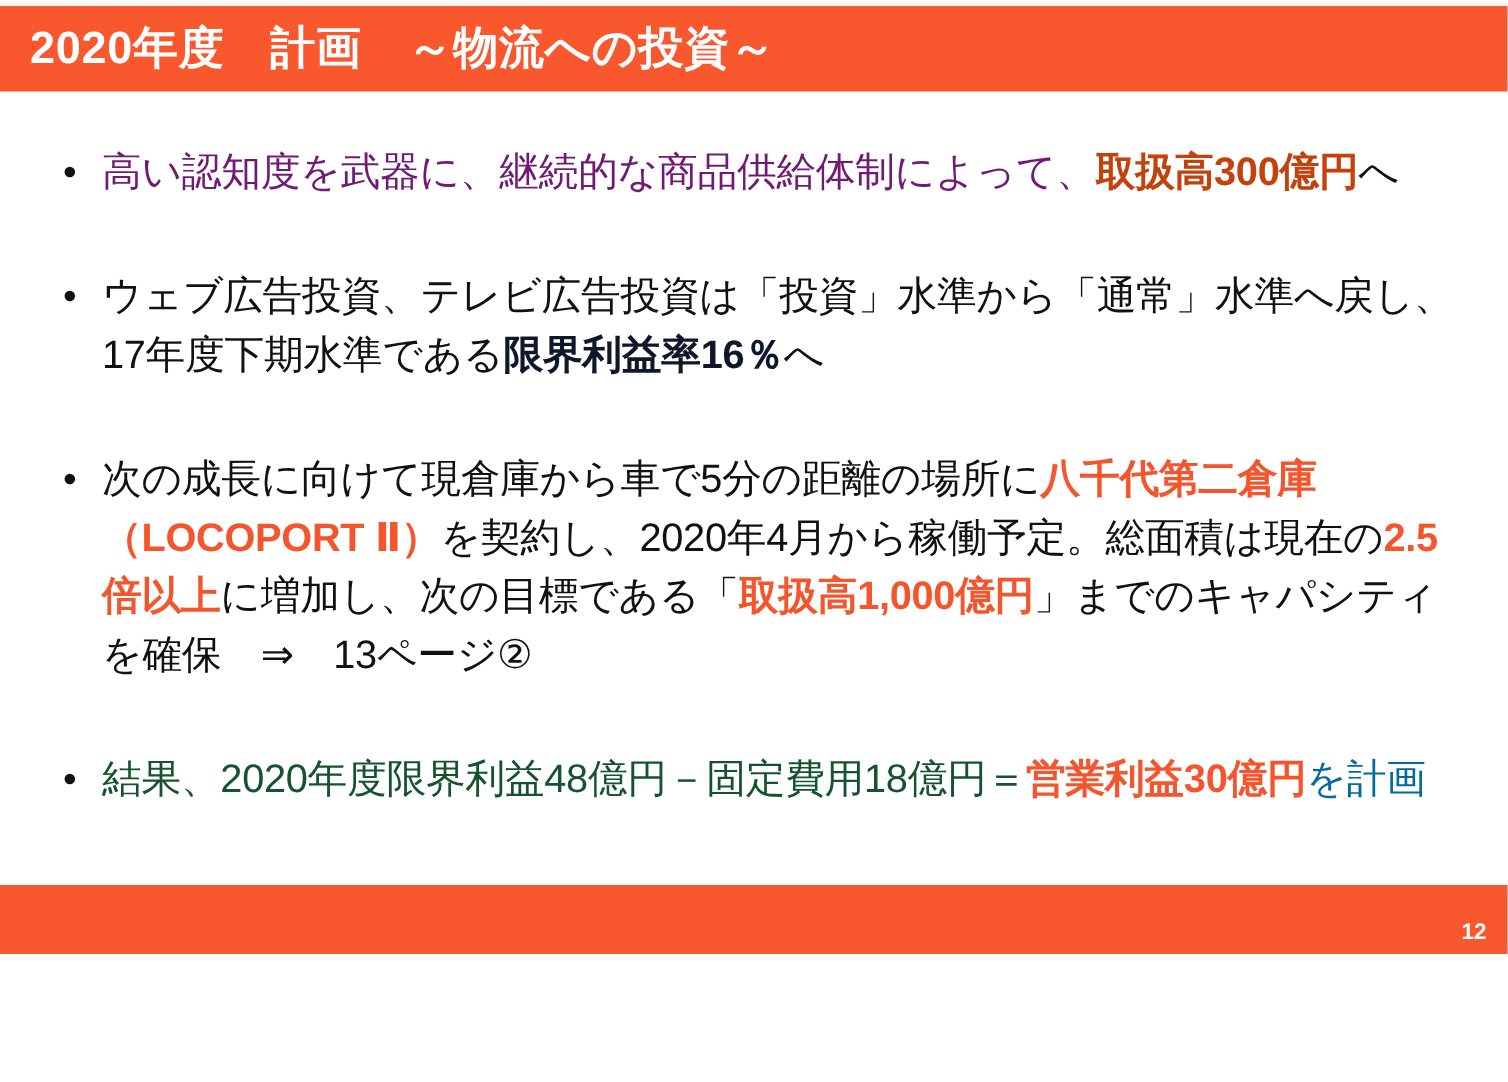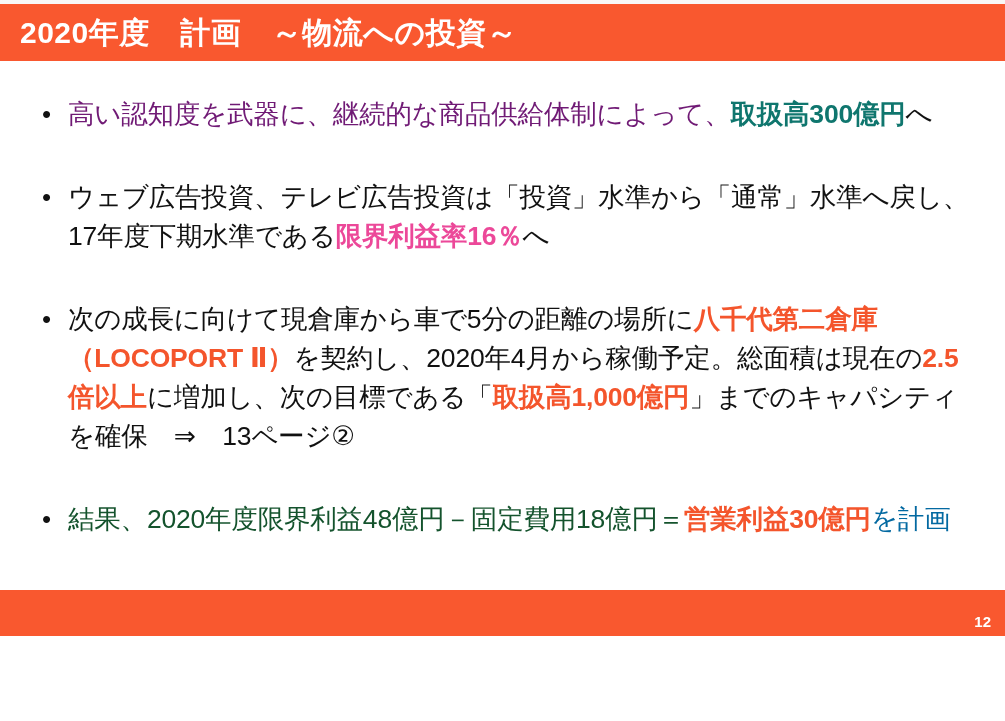--- a/index.html
+++ b/index.html
@@ -130,25 +130,25 @@
 
   <div class="top-strip"></div>
 
   <div class="header-bar" style="background: rgb(249, 88, 47);">
     <div class="header-title">2020年度　計画　～物流への投資～</div>
   </div>
 
   <div class="content">
       <div class="bullet" id="bullet-0">
         <div class="bullet-marker" style="color: rgb(17, 17, 17);">•</div>
-        <div class="bullet-text"><span class="plain" style="color: #701a75;">高い認知度を武器に、継続的な商品供給体制によって、</span><span class="hl" style="color: #0f766e;">取扱高300億円</span><span class="plain" style="color: rgb(17, 17, 17);">へ</span></div>
+        <div class="bullet-text"><span class="plain" style="color: #701a75;">高い認知度を武器に、継続的な商品供給体制によって、</span><span class="hl" style="color: #c2410c;">取扱高300億円</span><span class="plain" style="color: rgb(17, 17, 17);">へ</span></div>
       </div>
       <div class="bullet" id="bullet-1">
         <div class="bullet-marker" style="color: rgb(17, 17, 17);">•</div>
-        <div class="bullet-text"><span class="plain" style="color: rgb(17, 17, 17);">ウェブ広告投資、テレビ広告投資は「投資」水準から「通常」水準へ戻し、17年度下期水準である</span><span class="hl" style="color: #ec4899;">限界利益率16％</span><span class="plain" style="color: rgb(17, 17, 17);">へ</span></div>
+        <div class="bullet-text"><span class="plain" style="color: rgb(17, 17, 17);">ウェブ広告投資、テレビ広告投資は「投資」水準から「通常」水準へ戻し、17年度下期水準である</span><span class="hl" style="color: #0f172a;">限界利益率16％</span><span class="plain" style="color: rgb(17, 17, 17);">へ</span></div>
       </div>
       <div class="bullet" id="bullet-2">
         <div class="bullet-marker" style="color: rgb(17, 17, 17);">•</div>
         <div class="bullet-text"><span class="plain" style="color: rgb(17, 17, 17);">次の成長に向けて現倉庫から車で5分の距離の場所に</span><span class="hl" style="color: rgb(244, 85, 44);">八千代第二倉庫（LOCOPORT Ⅱ）</span><span class="plain" style="color: rgb(17, 17, 17);">を契約し、2020年4月から稼働予定。総面積は現在の</span><span class="hl" style="color: rgb(244, 85, 44);">2.5倍以上</span><span class="plain" style="color: rgb(17, 17, 17);">に増加し、次の目標である「</span><span class="hl" style="color: rgb(244, 85, 44);">取扱高1,000億円</span><span class="plain" style="color: rgb(17, 17, 17);">」までのキャパシティを確保　⇒　13ページ②</span></div>
       </div>
       <div class="bullet" id="bullet-3">
         <div class="bullet-marker" style="color: rgb(17, 17, 17);">•</div>
         <div class="bullet-text"><span class="plain" style="color: #14532d;">結果、2020年度限界利益48億円－固定費用18億円＝</span><span class="hl" style="color: rgb(244, 85, 44);">営業利益30億円</span><span class="plain" style="color: #0369a1;">を計画</span></div>
       </div>
     </div>

